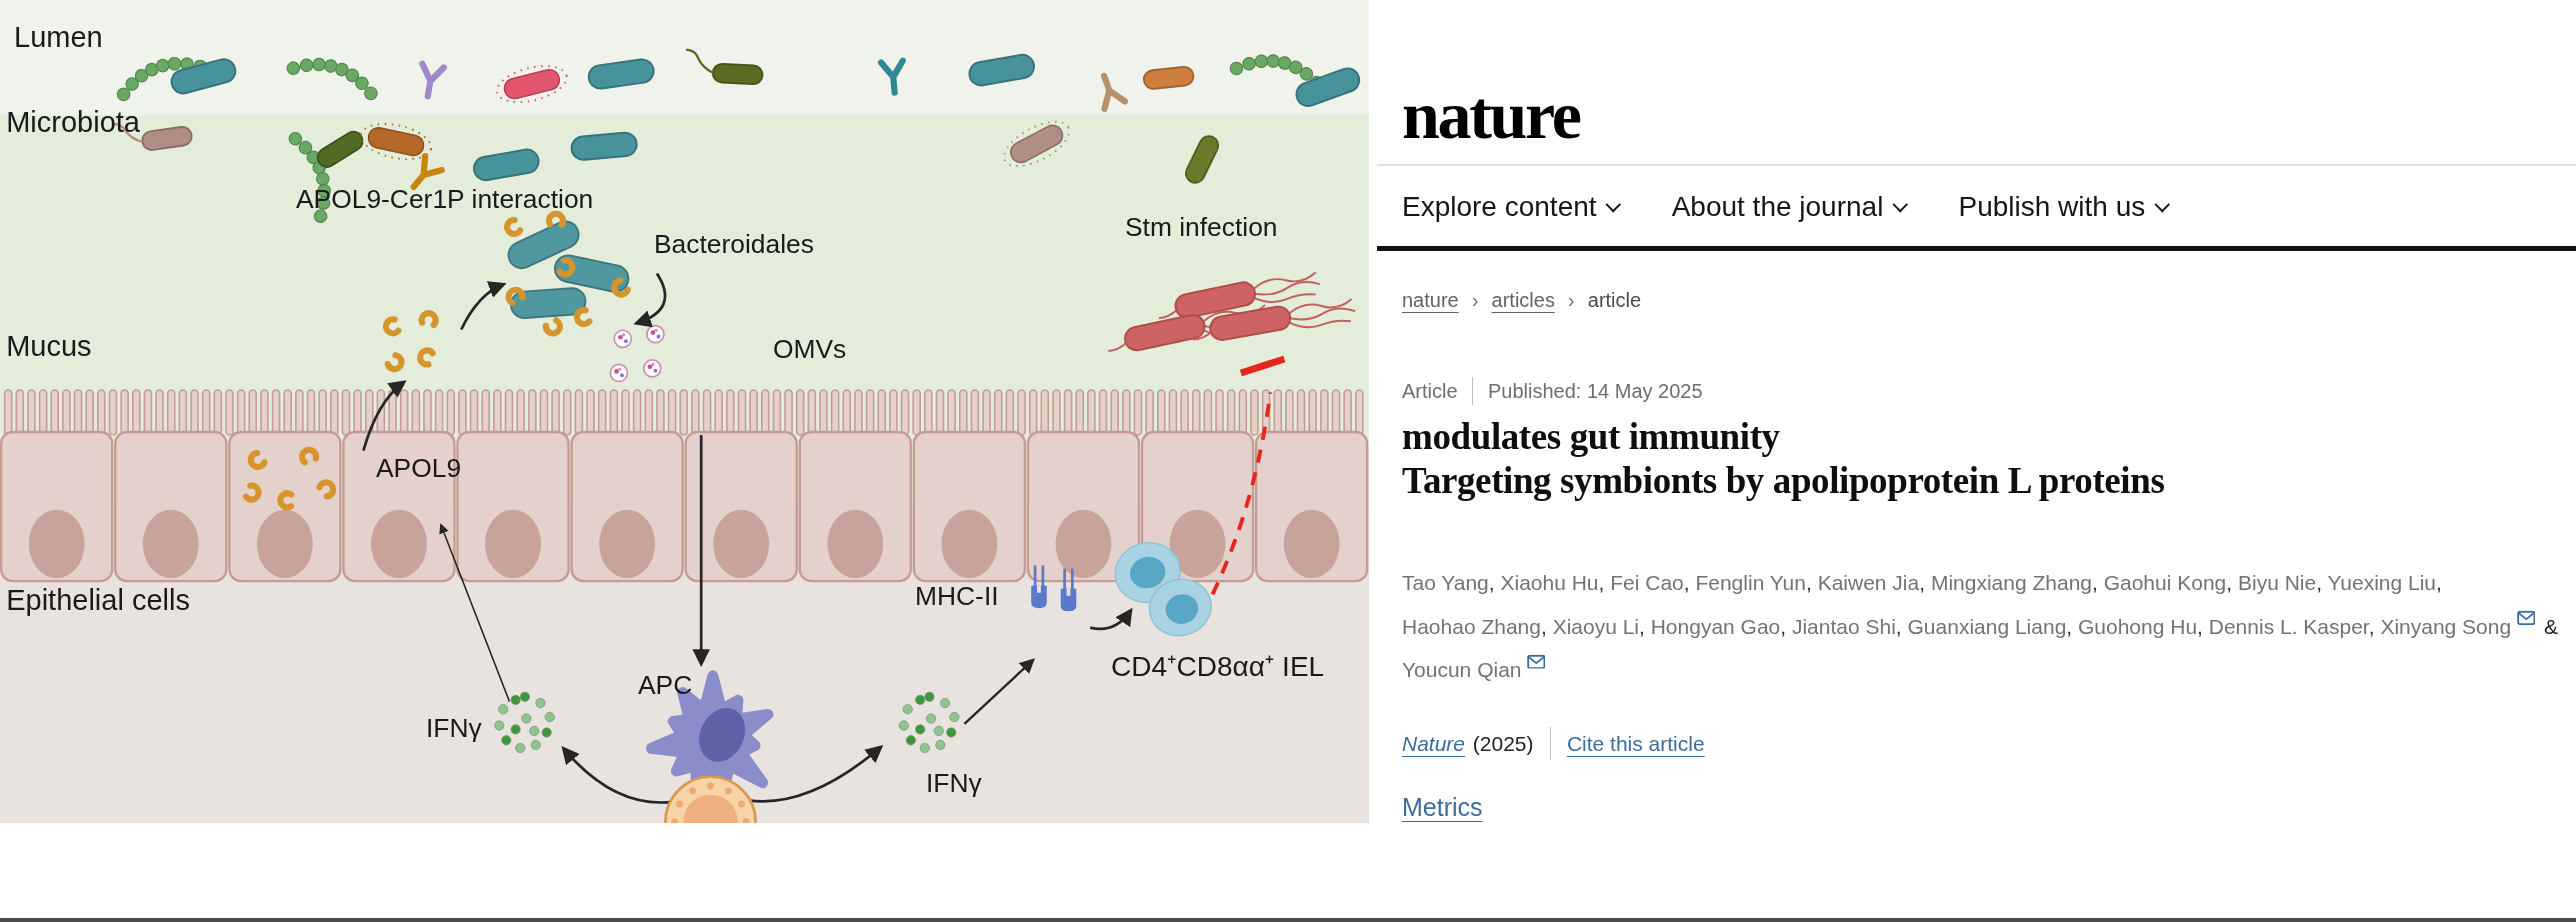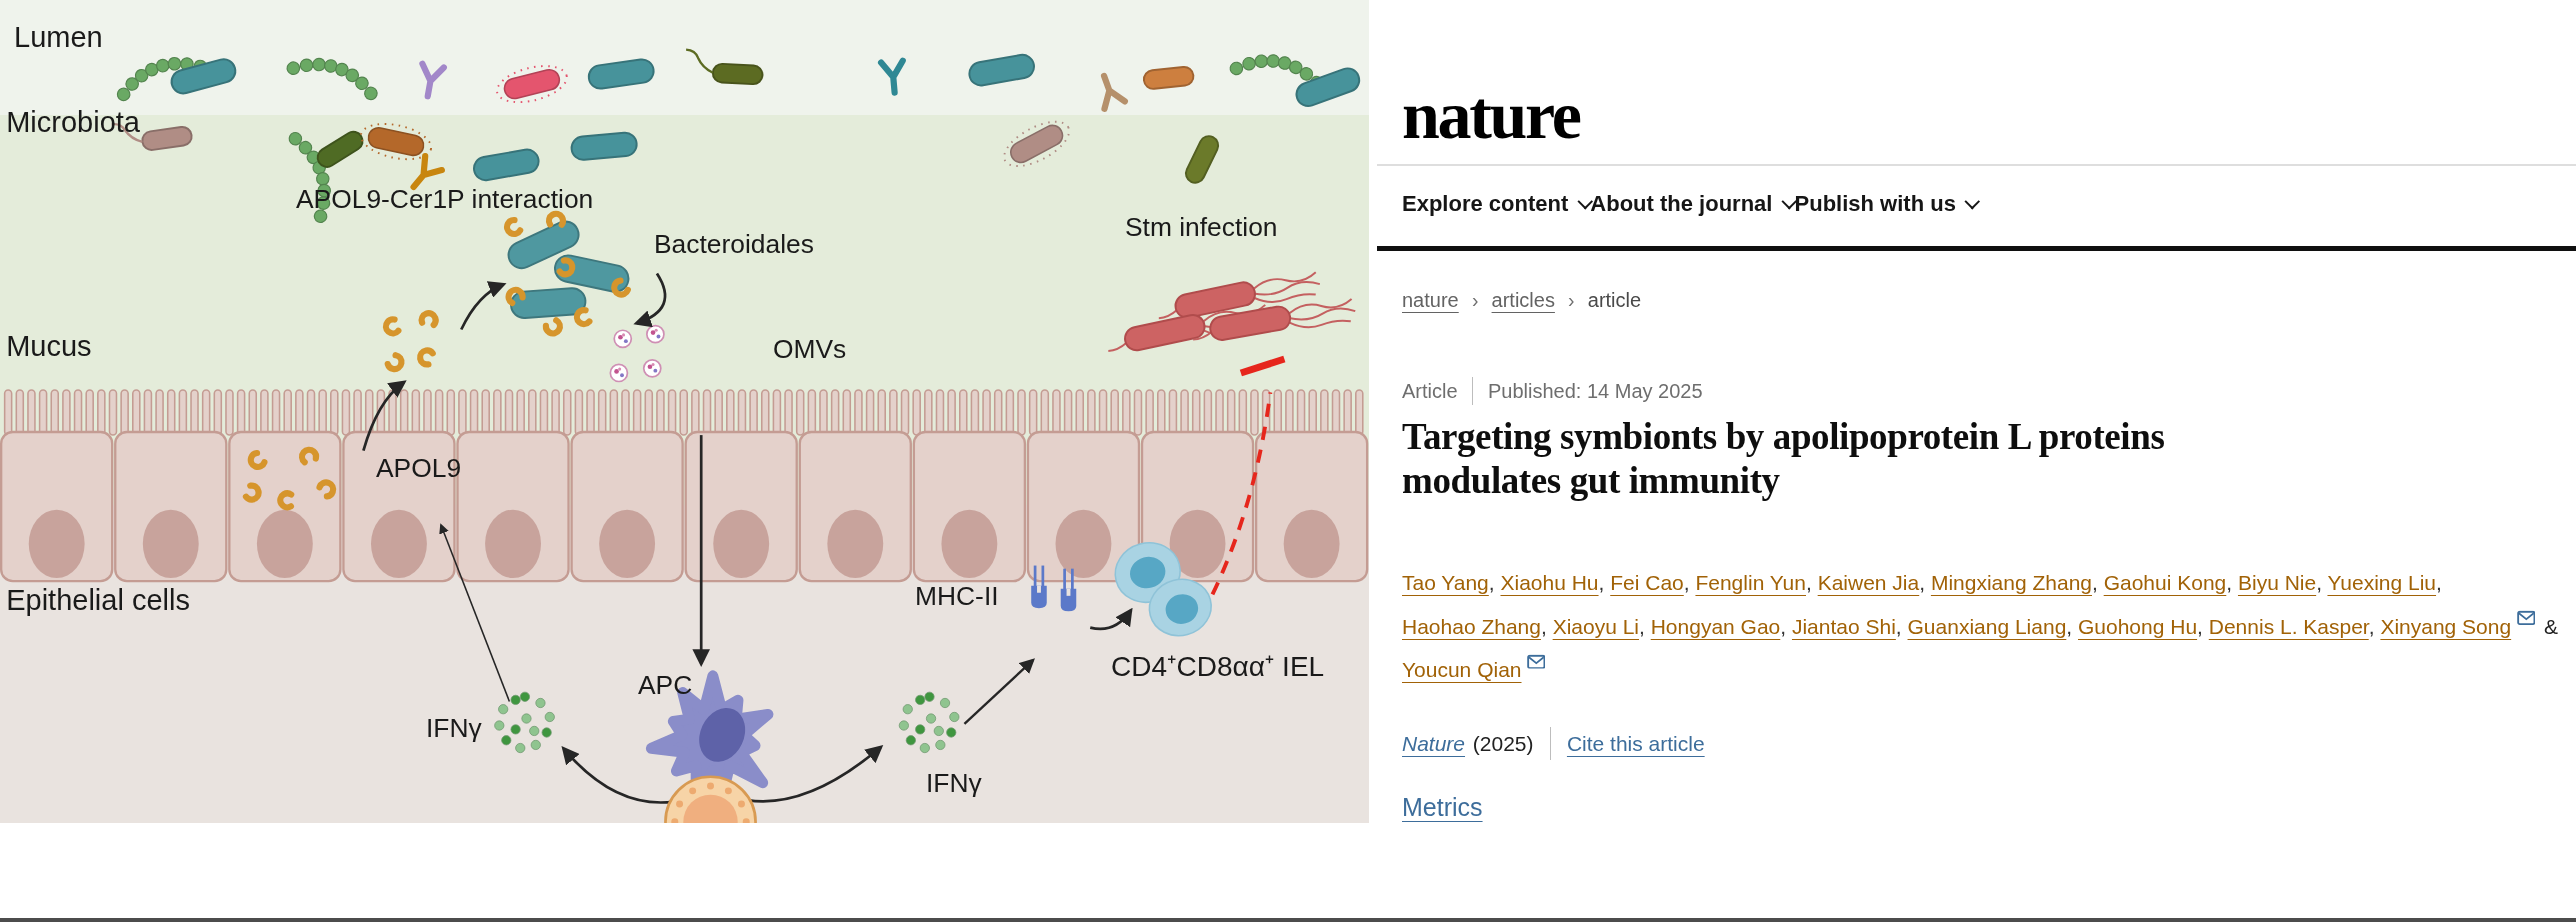--- a/index.html
+++ b/index.html
@@ -13,34 +13,34 @@
   #bg-lamina{top:505px;height:418px}
   #figsvg{position:absolute;left:0;top:0}
   .flabel{position:absolute;color:#1a1a1a;white-space:nowrap;line-height:1.1}
   .f37{font-size:29px}.f34{font-size:26.4px}.f36{font-size:28px}
   
   #panel{position:absolute;left:1369px;top:0;width:1207px;height:650px;background:#fff}
   .logo{position:absolute;left:33px;top:81px;font-family:"Liberation Serif",serif;font-weight:bold;
         font-size:68px;letter-spacing:-2.3px;color:#000;line-height:1}
   .rule-light{position:absolute;left:7.8px;right:0;top:164px;height:1.6px;background:#dedede}
   .rule-black{position:absolute;left:7.8px;right:0;top:246px;height:5.4px;background:#101010}
-  .nav{position:absolute;left:33px;top:191px;display:flex;font-weight:bold;font-size:22px;color:#161616}
+  .nav{position:absolute;left:33px;top:191px;display:flex;gap:53px;font-weight:normal;font-size:28px;color:#161616}
   .nav-item{display:flex;align-items:center;cursor:pointer}
   .chev{display:inline-block;width:8.5px;height:8.5px;border-right:2.7px solid #161616;
         border-bottom:2.7px solid #161616;transform:rotate(45deg);margin-left:11.6px;margin-top:-4.7px}
   .breadcrumb{position:absolute;left:33px;top:289px;font-size:20px;color:#636363;display:flex;align-items:center;gap:13.2px}
   .bc-link{color:#636363;text-decoration:underline;text-underline-offset:4.7px;text-decoration-thickness:0.8px;cursor:pointer}
   .bc-last{color:#4a4a4a}
   .bc-sep{color:#6f6f6f;font-size:19.4px}
   .meta{position:absolute;left:33px;top:377px;font-size:20px;color:#6e6e6e;display:flex;align-items:center}
   .meta-div{width:0.8px;height:28px;background:#bdbdbd;margin:0 14.8px}
   .title{position:absolute;left:33px;top:415px;width:1157px;font-family:"Liberation Serif",serif;
          font-weight:bold;font-size:37px;line-height:1.2;color:#0e0e0e;letter-spacing:-0.4px}
   .authors{position:absolute;left:33px;top:561px;width:1169px;font-size:21px;line-height:2.08;color:#333}
-  .author-link{color:#a16207;text-decoration:underline;text-underline-offset:4.7px;
+  .author-link{color:#737373;text-underline-offset:4.7px;
                text-decoration-thickness:0.8px;cursor:pointer;white-space:nowrap}
   .amp{color:#222;padding:0 3.1px}
   .env{display:inline-block;transform:translateY(-8.5px);margin-left:5.4px;cursor:pointer}
   .cite-row{position:absolute;left:33px;top:727px;font-size:21px;color:#222;display:flex;align-items:center}
   .link-blue{color:#3d6d9b;text-decoration:underline;text-underline-offset:4.7px;
              text-decoration-thickness:0.8px;cursor:pointer}
   .j-name{font-style:italic;margin-right:7.8px}
   .cite-div{width:0.8px;height:33px;background:#bdbdbd;margin:0 16.3px}
   .metrics{position:absolute;left:33px;top:793px;font-size:25px}
   .bottom-strip{position:absolute;left:0;bottom:0;width:2576px;height:4.7px;background:#4c4c4c}
@@ -486,22 +486,22 @@
         <span class="bc-last">article</span>
       </div>
 
     <div class="meta">
       <span>Article</span>
       <span class="meta-div"></span>
       <span>Published: 14 May 2025</span>
     </div>
 
     <h1 class="title" style="margin:0">
+      <div>modulates gut immunity</div>
       <div>Targeting symbionts by apolipoprotein L proteins</div>
-      <div>modulates gut immunity</div>
     </h1>
 
     <div class="authors" id="authors"><span class="author-link">Tao Yang</span>, <span class="author-link">Xiaohu Hu</span>, <span class="author-link">Fei Cao</span>, <span class="author-link">Fenglin Yun</span>, <span class="author-link">Kaiwen Jia</span>, <span class="author-link">Mingxiang Zhang</span>, <span class="author-link">Gaohui Kong</span>, <span class="author-link">Biyu Nie</span>, <span class="author-link">Yuexing Liu</span>, <span class="author-link">Haohao Zhang</span>, <span class="author-link">Xiaoyu Li</span>, <span class="author-link">Hongyan Gao</span>, <span class="author-link">Jiantao Shi</span>, <span class="author-link">Guanxiang Liang</span>, <span class="author-link">Guohong Hu</span>, <span class="author-link">Dennis L. Kasper</span>, <span class="author-link">Xinyang Song</span><span class="env"><svg width="18.6" height="14.8" viewBox="0 0 24 19">
             <rect x="1.5" y="1.5" width="21" height="16" rx="2" fill="none" stroke="#3d6d9b" stroke-width="2.4"></rect>
             <path d="M2.5 3.5 L12 11 L21.5 3.5" fill="none" stroke="#3d6d9b" stroke-width="2.2"></path>
           </svg></span><span class="amp"> &amp; </span><span class="author-link">Youcun Qian</span><span class="env"><svg width="18.6" height="14.8" viewBox="0 0 24 19">
             <rect x="1.5" y="1.5" width="21" height="16" rx="2" fill="none" stroke="#3d6d9b" stroke-width="2.4"></rect>
             <path d="M2.5 3.5 L12 11 L21.5 3.5" fill="none" stroke="#3d6d9b" stroke-width="2.2"></path>
           </svg></span></div>
 

